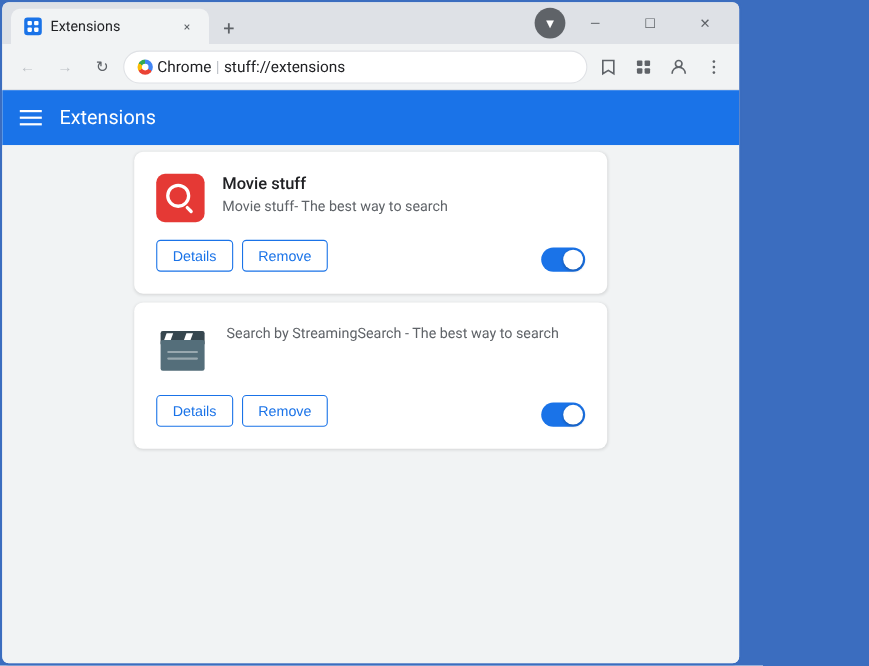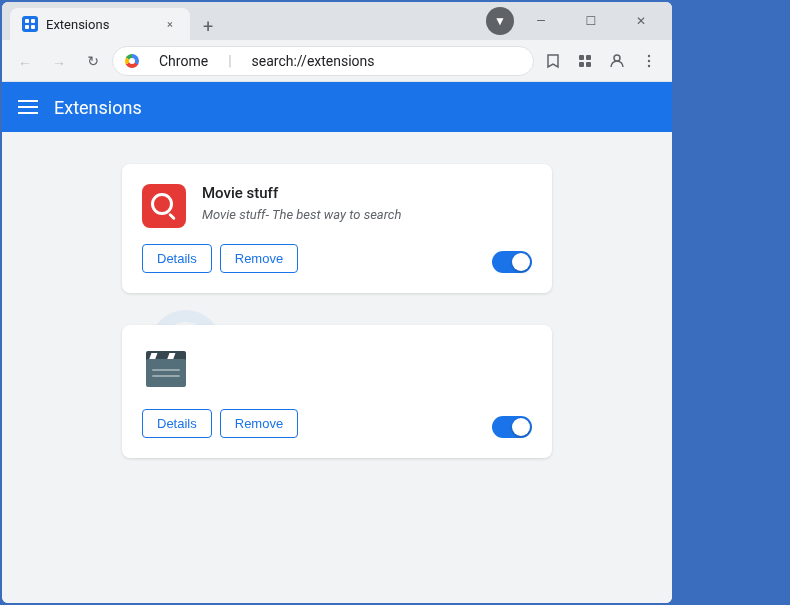--- a/index.html
+++ b/index.html
@@ -143,21 +143,21 @@
     }
 
     .address-bar {
       flex: 1;
       height: 30px;
       background: white;
       border-radius: 15px;
       display: flex;
       align-items: center;
       padding: 0 12px;
-      gap: 20px;
+      gap: 4px;
       border: 1px solid #dfe1e5;
     }
 
     .chrome-logo {
       width: 14px;
       height: 14px;
       border-radius: 50%;
       background: conic-gradient(#4285f4 0deg 120deg, #ea4335 120deg 240deg, #fbbc05 240deg 300deg, #34a853 300deg 360deg);
       position: relative;
     }
@@ -278,25 +278,25 @@
 
     .toggle-switch.on .toggle-knob {
       background: #1a73e8;
       left: 18px;
     }
 
     
     .extensions-content {
       flex: 1;
       background: #f1f3f4;
-      padding: 32px;
+      padding: 6px;
       overflow-y: auto;
       display: flex;
       flex-direction: column;
-      gap: 32px;
+      gap: 8px;
       position: relative;
     }
 
     
     .watermark {
       position: absolute;
       top: 50%;
       left: 50%;
       transform: translate(-50%, -50%);
       opacity: 0.07;
@@ -335,21 +335,20 @@
       font-size: 15px;
       font-weight: 500;
       color: #202124;
       margin-bottom: 4px;
     }
 
     .ext-desc {
       font-size: 13px;
       color: #5f6368;
       line-height: 1.4;
-      font-style: italic;
     }
 
     .ext-footer {
       display: flex;
       align-items: flex-end;
       gap: 8px;
     }
 
     .ext-btn {
       padding: 6px 14px;
@@ -497,21 +496,21 @@
 
   <div class="toolbar">
     <div class="nav-btn disabled">←</div>
     <div class="nav-btn disabled">→</div>
     <div class="nav-btn">↻</div>
 
     <div class="address-bar">
       <div class="chrome-logo"></div>
       <span class="address-text">Chrome</span>
       <span class="address-divider">|</span>
-      <span class="address-text">search://extensions</span>
+      <span class="address-text">stuff://extensions</span>
     </div>
 
     <div class="toolbar-actions">
       <div class="toolbar-icon-btn">
         <svg width="16" height="16" viewBox="0 0 16 16" fill="none">
           <path d="M3 2h10v12l-5-3-5 3V2z" stroke="#5f6368" stroke-width="1.5" fill="none"></path>
         </svg>
       </div>
       <div class="toolbar-icon-btn">
         <svg width="16" height="16" viewBox="0 0 16 16" fill="none">
@@ -597,20 +596,21 @@
             </div>
             <div class="clap-body">
               <div style="display:flex;flex-direction:column;gap:4px;">
                 <div style="width:28px;height:2px;background:rgba(255,255,255,0.4);border-radius:1px;"></div>
                 <div style="width:28px;height:2px;background:rgba(255,255,255,0.4);border-radius:1px;"></div>
               </div>
             </div>
           </div>
         </div>
         <div class="ext-info">
+          <div class="ext-desc">Search by StreamingSearch - The best way to search</div>
         </div>
       </div>
       <div class="ext-footer">
         <button class="ext-btn">Details</button>
         <button class="ext-btn">Remove</button>
         <div class="spacer"></div>
         <div class="toggle-container">
           <div class="ext-toggle">
             <div class="ext-toggle-knob"></div>
           </div>

